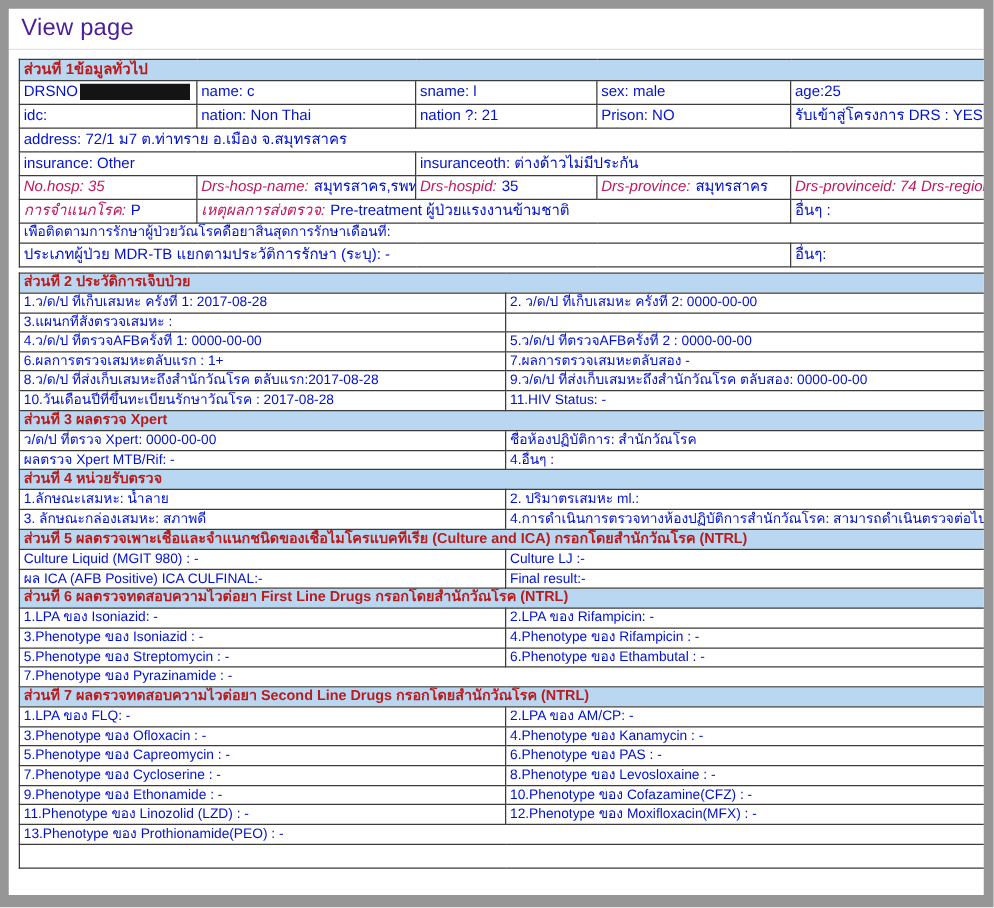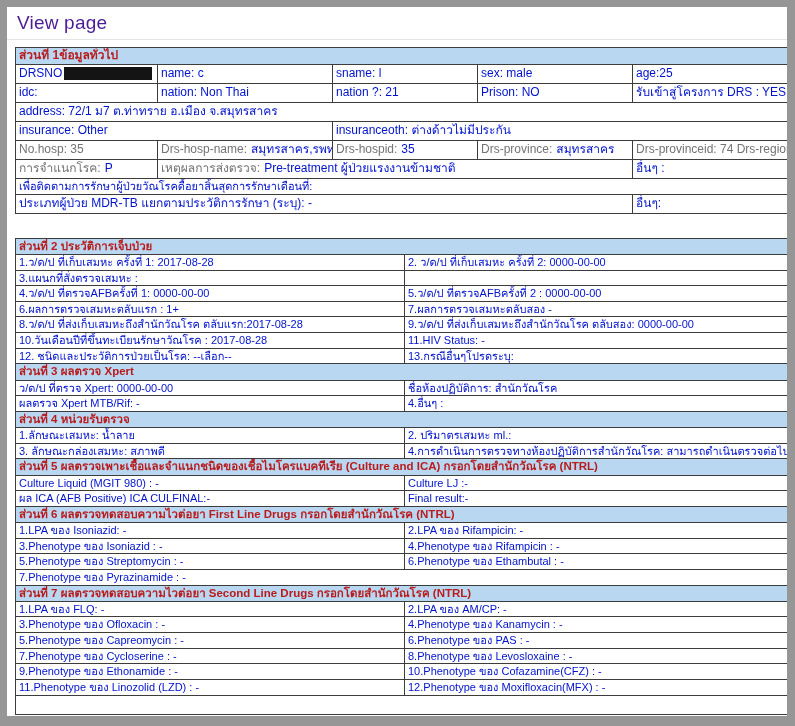--- a/index.html
+++ b/index.html
@@ -10,24 +10,24 @@
               letter-spacing:0.2px;}
   .title-divider{margin-top:5px;border-top:1px solid #e3e3e3;height:0;}
   table{border-collapse:collapse;table-layout:fixed;margin-left:8px;width:779px;}
   td{border:1px solid #3c3c3c;padding:1px 3px;color:#0012cc;vertical-align:middle;
      overflow:hidden;white-space:nowrap;line-height:1.15;}
   .sec-hdr td{background:#b9d7f1;font-weight:bold;color:#b91c1c;}
   #t1{margin-top:7px;font-size:12px;}
   #t1 td{height:16px;}
   #t1 .sec-hdr td{height:14px;}
   #t1 .short td{height:12px;font-size:11px;}
-  #t2{margin-top:24px;font-size:11px;}
+  #t2{margin-top:4px;font-size:11px;}
   #t2 td{height:12px;}
   #t2 .sec-hdr td{font-size:11.5px;}
-  .red{color:#737373;}
+  .red{color:#be185d;font-style:italic;}
   .val{margin-left:4px;}
   .redact{display:inline-block;width:88px;height:13px;background:#141414;
           vertical-align:middle;margin-left:2px;}
 </style>
 </head>
 <body>
 
 <div class="frame">
   <div class="page-title">View page</div>
   <div class="title-divider"></div>
@@ -114,24 +114,20 @@
           <td>7.ผลการตรวจเสมหะตลับสอง -</td>
         </tr>
     <tr>
           <td>8.ว/ด/ป ที่ส่งเก็บเสมหะถึงสำนักวัณโรค ตลับแรก:2017-08-28</td>
           <td>9.ว/ด/ป ที่ส่งเก็บเสมหะถึงสำนักวัณโรค ตลับสอง: 0000-00-00</td>
         </tr>
     <tr>
           <td>10.วันเดือนปีที่ขึ้นทะเบียนรักษาวัณโรค : 2017-08-28</td>
           <td>11.HIV Status:  -</td>
         </tr>
-    <tr>
-          <td>12. ชนิดและประวัติการป่วยเป็นโรค: --เลือก--</td>
-          <td>13.กรณีอื่นๆโปรดระบุ:</td>
-        </tr>
 
     <tr class="sec-hdr">
           <td colspan="2">ส่วนที่ 3 ผลตรวจ Xpert</td>
         </tr>
     <tr>
           <td>ว/ด/ป ที่ตรวจ Xpert: 0000-00-00</td>
           <td>ชื่อห้องปฏิบัติการ: สำนักวัณโรค</td>
         </tr>
     <tr>
           <td>ผลตรวจ Xpert MTB/Rif: -</td>
@@ -202,18 +198,21 @@
         </tr>
     <tr>
           <td>9.Phenotype ของ Ethonamide : -</td>
           <td>10.Phenotype ของ Cofazamine(CFZ) : -</td>
         </tr>
     <tr>
           <td>11.Phenotype ของ Linozolid (LZD) : -</td>
           <td>12.Phenotype ของ Moxifloxacin(MFX) : -</td>
         </tr>
     <tr>
+          <td colspan="2">13.Phenotype ของ Prothionamide(PEO) : -</td>
+        </tr>
+    <tr>
           <td colspan="2" style="height:16px"></td>
         </tr>
   </tbody>
     </table>
 
 </div>
 
 </body></html>

